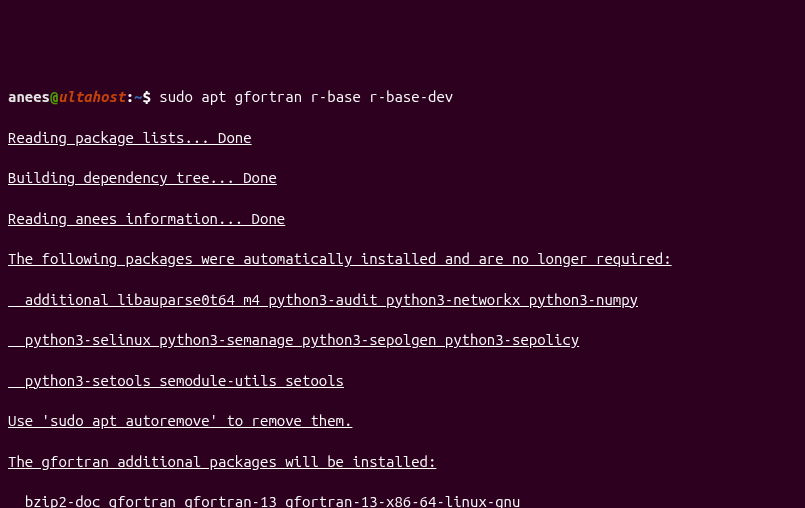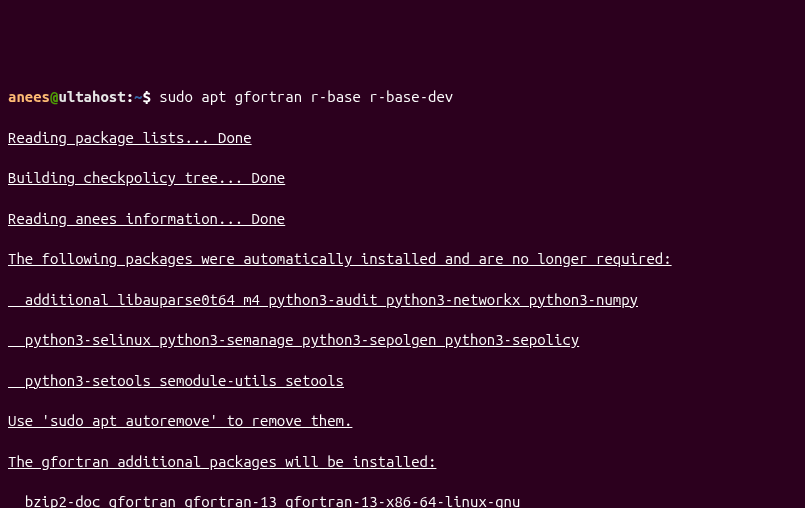--- a/index.html
+++ b/index.html
@@ -13,26 +13,27 @@
       font-size: 15px;
       line-height: 1.35;
       color: #ffffff;
       padding: 6px 8px;
       width: 805px;
       height: 508px;
       overflow: hidden;
       white-space: pre;
     }
     .prompt-user {
-      color: #fdba74;
+      color: #e5e5e5;
       font-weight: bold;
     }
     .prompt-host {
-      color: #e5e5e5;
+      color: #c2410c;
       font-weight: bold;
+      font-style: italic;
     }
     .prompt-at {
       color: #4e9a06;
       font-weight: bold;
     }
     .prompt-colon {
       color: #ffffff;
       font-weight: bold;
     }
     .prompt-path {
@@ -54,21 +55,21 @@
       display: block;
     }
   </style>
 </head>
 <body>
 
 
 
 <span class="line"><span class="prompt-user">anees</span><span class="prompt-at">@</span><span class="prompt-host">ultahost</span><span class="prompt-colon">:</span><span class="prompt-path">~</span><span class="prompt-dollar">$ </span><span class="command">sudo apt gfortran r-base r-base-dev</span></span>
 <span class="line output">Reading package lists... Done</span>
-<span class="line output">Building checkpolicy tree... Done</span>
+<span class="line output">Building dependency tree... Done</span>
 <span class="line output">Reading anees information... Done</span>
 <span class="line output">The following packages were automatically installed and are no longer required:</span>
 <span class="line output">  additional libauparse0t64 m4 python3-audit python3-networkx python3-numpy</span>
 <span class="line output">  python3-selinux python3-semanage python3-sepolgen python3-sepolicy</span>
 <span class="line output">  python3-setools semodule-utils setools</span>
 <span class="line output">Use 'sudo apt autoremove' to remove them.</span>
 <span class="line output">The gfortran additional packages will be installed:</span>
 <span class="line output">  bzip2-doc gfortran gfortran-13 gfortran-13-x86-64-linux-gnu</span>
 
 

